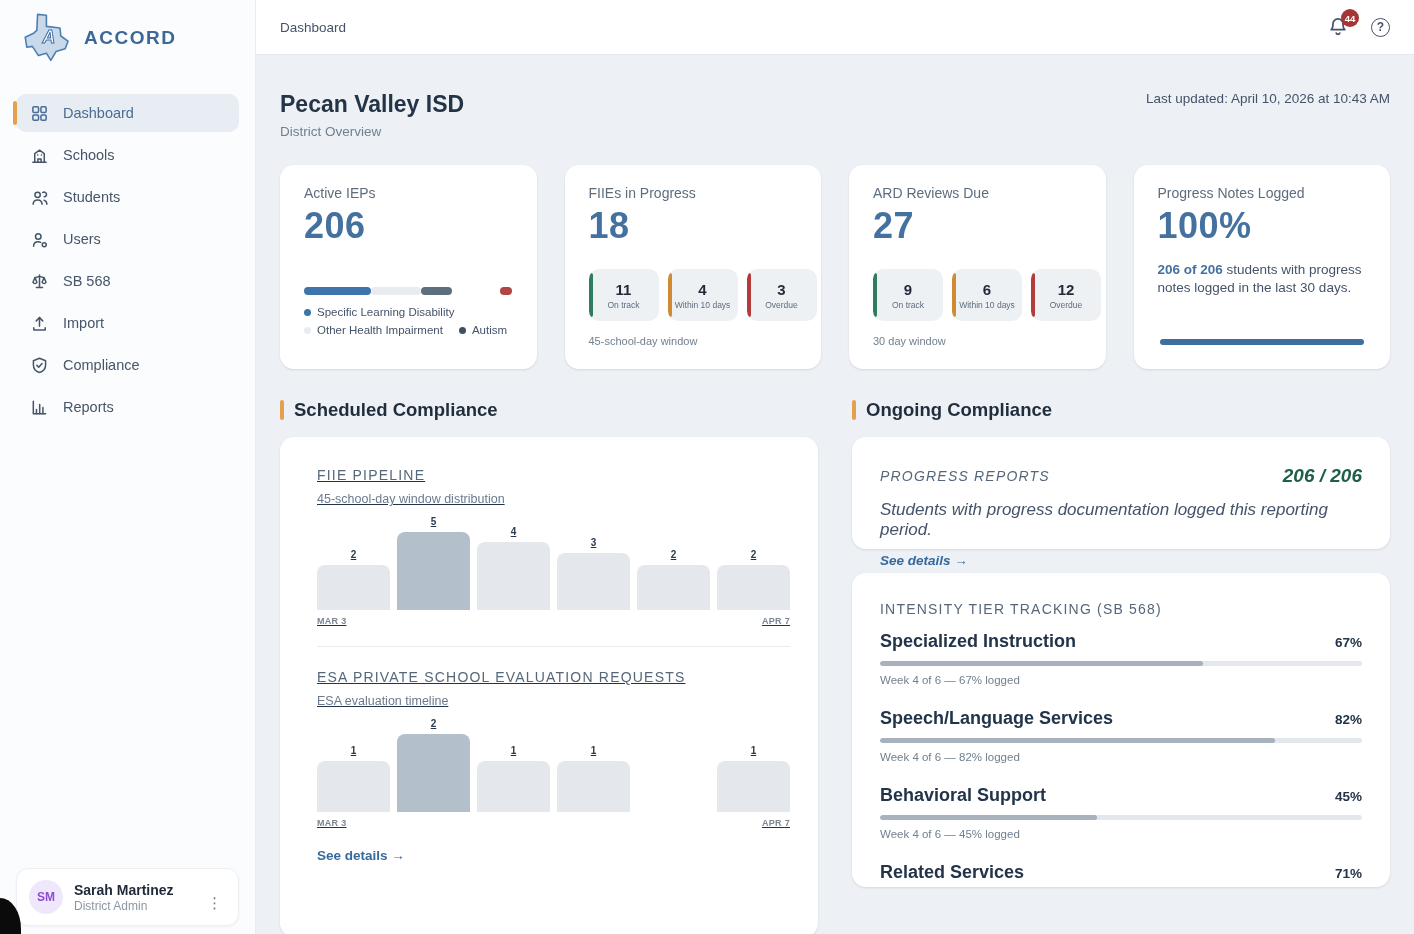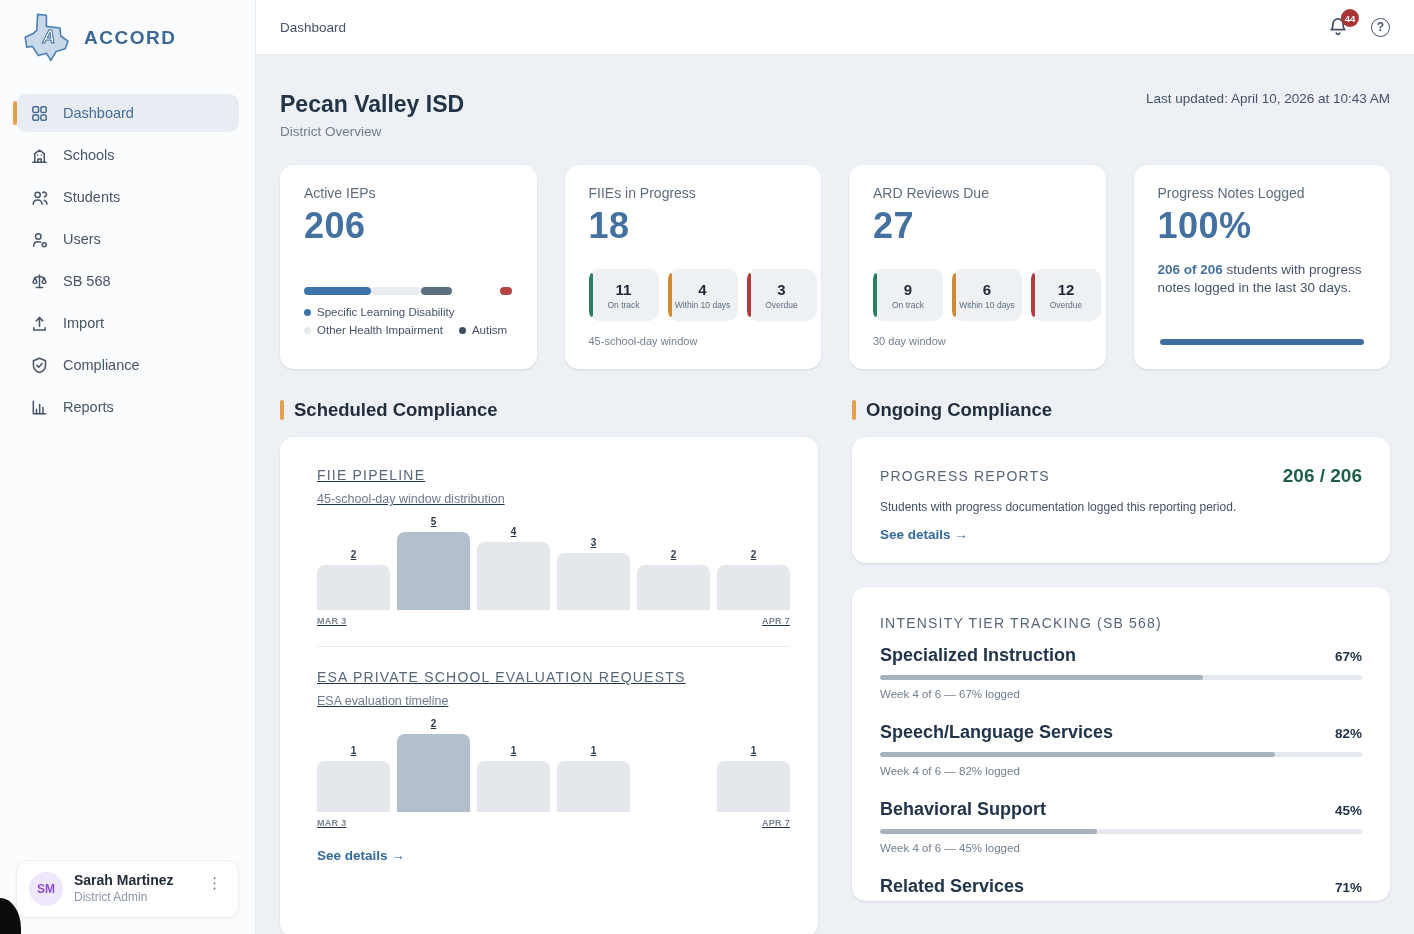--- a/index.html
+++ b/index.html
@@ -11,21 +11,21 @@
   .sidebar { width:256px; min-width:256px; background:#fbfcfd; border-right:1px solid #e8ebef; position:relative; }
   .logo-row { display:flex; align-items:center; gap:10px; padding:12px 14px 10px 22px; }
   .logo-mark { width:52px; height:52px; }
   .brand-name { font-size:19px; font-weight:bold; color:#3c6796; letter-spacing:1.5px; }
   .nav { margin-top:20px; padding:0 16px; display:flex; flex-direction:column; gap:4px; }
   .nav-item { position:relative; display:flex; align-items:center; gap:14px; height:38px; padding:0 14px; border-radius:10px; color:#475569; font-size:14.5px; cursor:pointer; }
   .nav-item .nicon { display:flex; width:19px; height:19px; color:#475569; }
   .nav-item.active { background:#e7edf3; color:#4a6c96; }
   .nav-item.active .nicon { color:#4a6c96; }
   .nav-item.active::before { content:""; position:absolute; left:-3px; top:7px; width:4px; height:24px; border-radius:3px; background:#e5a04e; }
-  .user-card { position:absolute; left:16px; right:16px; bottom:16px; background:#ffffff; border:1px solid #edf0f3; border-radius:12px; box-shadow:0 1px 3px rgba(16,24,40,.05); display:flex; align-items:flex-start; gap:11px; padding:11px 12px; }
+  .user-card { position:absolute; left:16px; right:16px; bottom:8px; background:#ffffff; border:1px solid #edf0f3; border-radius:12px; box-shadow:0 1px 3px rgba(16,24,40,.05); display:flex; align-items:flex-end; gap:11px; padding:11px 12px; }
   .avatar { width:34px; height:34px; border-radius:50%; background:#efe7fb; color:#8a4fd3; font-size:12px; font-weight:bold; display:flex; align-items:center; justify-content:center; }
   .user-meta { flex:1; line-height:1.25; }
   .user-name { font-size:14px; font-weight:bold; color:#1f2937; }
   .user-role { font-size:12px; color:#8b97a5; }
   .kebab { color:#6b7a8c; font-size:15px; letter-spacing:0; padding:2px 4px; cursor:pointer; }
 
   
   .main { flex:1; display:flex; flex-direction:column; min-width:0; }
   .topbar { height:55px; min-height:55px; background:#ffffff; border-bottom:1px solid #e6eaee; display:flex; align-items:center; justify-content:space-between; padding:0 24px 0 24px; }
   .crumb { font-size:13.5px; color:#44536a; }
@@ -78,24 +78,24 @@
   .chart { margin-top:8px; }
   .bars { display:flex; align-items:flex-end; gap:7px; height:96px; }
   .slot { flex:1; display:flex; flex-direction:column; align-items:center; justify-content:flex-end; height:100%; }
   .bar-val { font-size:10px; font-weight:bold; color:#2b3a4d; margin-bottom:5px; }
   .bar-rect { width:100%; border-radius:8px 8px 0 0; background:#e4e8ec; }
   .bar-rect.hl { background:#b3bfca; }
   .axis-row { display:flex; justify-content:space-between; margin-top:6px; font-size:9px; font-weight:bold; color:#7a8694; letter-spacing:.3px; }
   .divider { border:none; border-top:1px solid #e9ecef; margin:20px 0 22px 0; }
   .see-details { display:inline-block; margin-top:20px; font-size:13.5px; font-weight:bold; color:#36699e; cursor:pointer; text-decoration:none; }
 
-  .progress-card { padding:28px 28px 16px 28px; height:126px; position:relative; }
+  .progress-card { padding:28px 28px 16px 28px; height:112px; position:relative;font-style:italic; }
   .pr-head { display:flex; align-items:center; justify-content:space-between; }
   .pr-value { font-size:19px; font-weight:bold; color:#1e5f49; }
-  .pr-desc { margin-top:13px; font-size:12px; color:#44536a; }
+  .pr-desc { margin-top:13px; font-size:17px; color:#44536a; }
   .progress-card .see-details { margin-top:13px; }
 
   .tier-card { margin-top:24px; padding:28px 28px 20px 28px; height:314px; overflow:hidden; }
   .tier-rows { margin-top:14px; }
   .tier-row { margin-bottom:22px; }
   .tier-top { display:flex; justify-content:space-between; align-items:baseline; }
   .tier-label { font-size:18px; font-weight:bold; color:#22344a; }
   .tier-pct { font-size:13.5px; font-weight:bold; color:#22344a; }
   .tier-track { margin-top:9px; height:5px; border-radius:3px; background:#e4e8ec; overflow:hidden; }
   .tier-fill { height:100%; border-radius:3px; background:#a8b2bc; }

